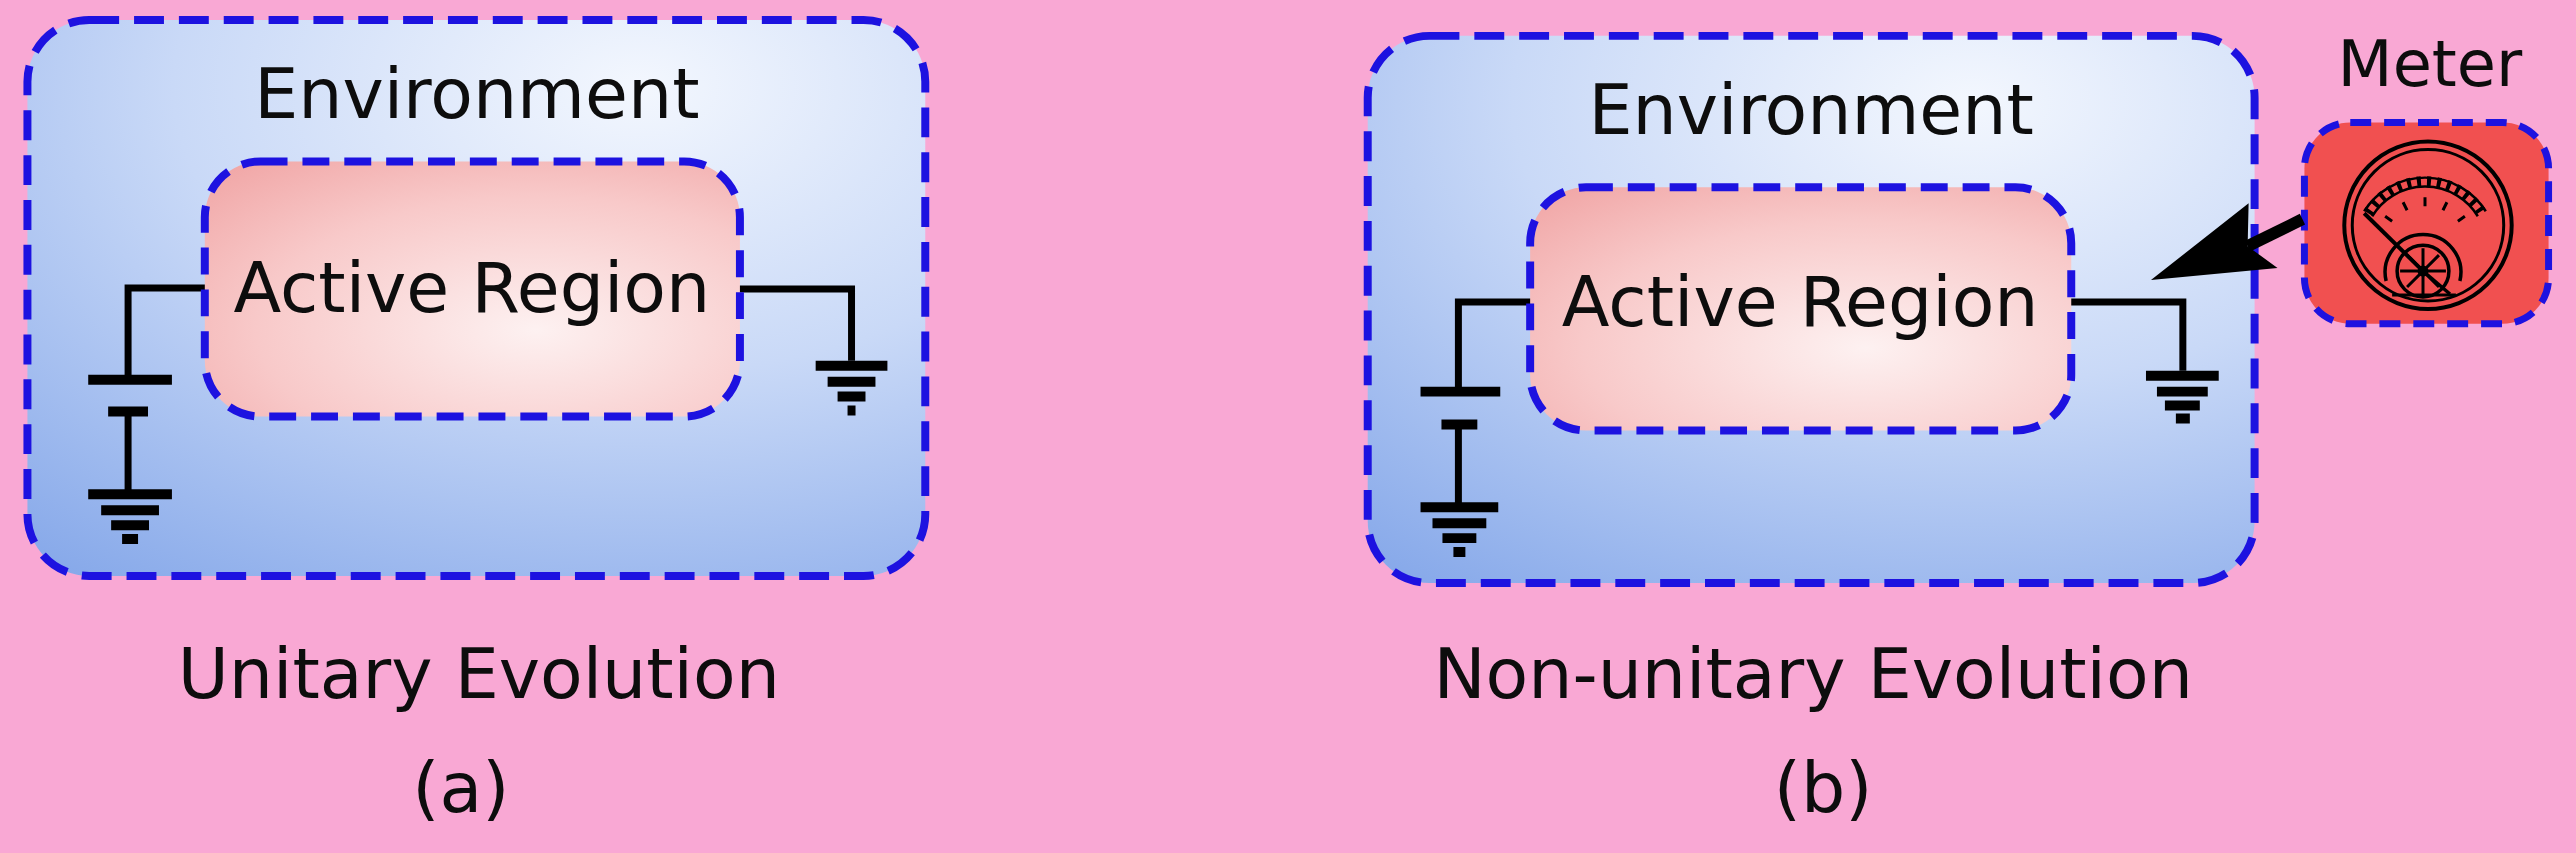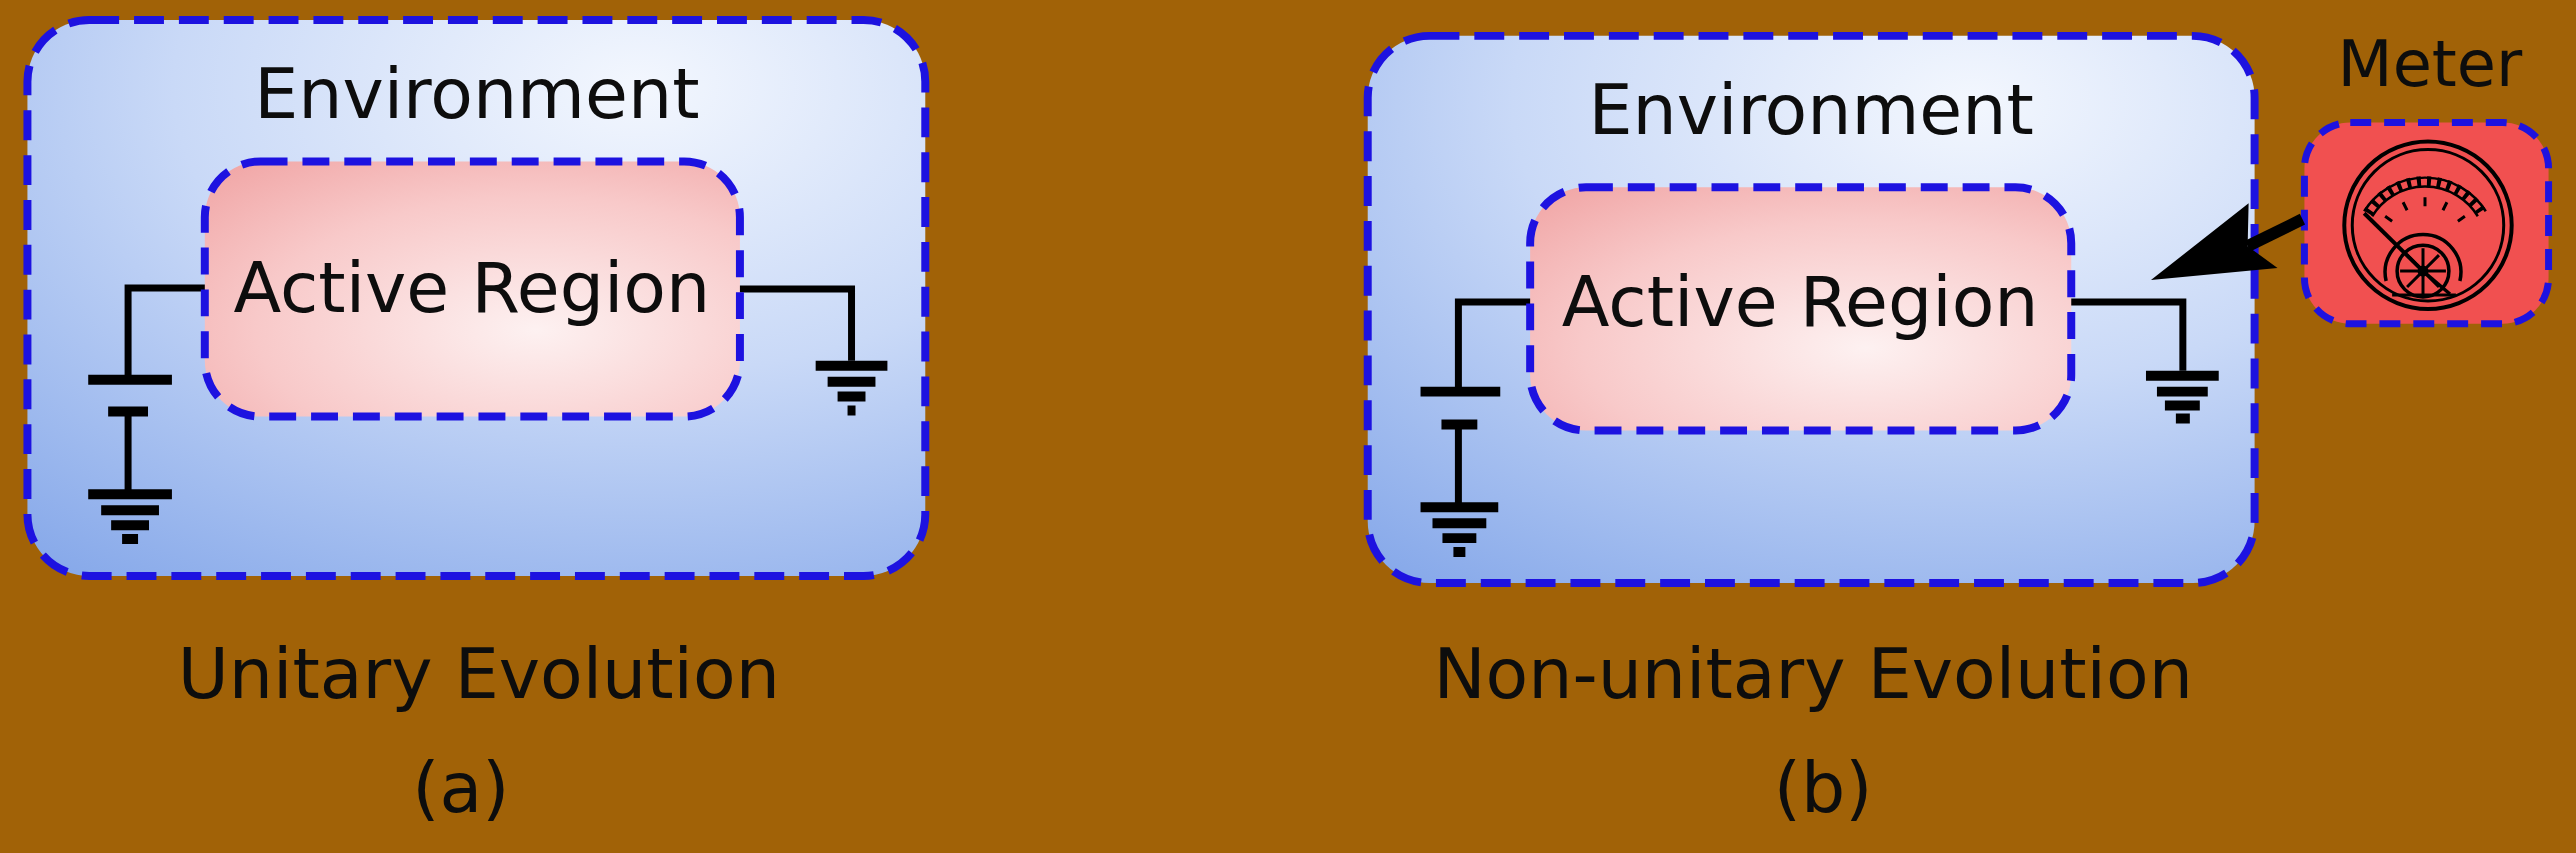--- a/index.html
+++ b/index.html
@@ -8,21 +8,21 @@
     width: 2576px;
     height: 853px;
     background: #ffffff;
     overflow: hidden;
     font-family: "DejaVu Sans", "Liberation Sans", sans-serif;
   }
   #figure-root {
     position: relative;
     width: 2576px;
     height: 853px;
-    background: #a16207;
+    background: #f9a8d4;
   }
   svg { display: block; }
   .env-box   { fill: url(#envGrad); stroke-width: 8; stroke-dasharray: 30 15; }
   .act-box   { fill: url(#actGrad); stroke-width: 8; stroke-dasharray: 27 15; }
   .meter-box { stroke-width: 7; stroke-dasharray: 21 13; }
   .wire      { fill: none; stroke: #000000; stroke-width: 7; }
   .plate     { fill: none; stroke: #000000; stroke-width: 10; }
   .gnd       { fill: none; stroke: #000000; stroke-width: 10; }
   .gauge     { fill: none; stroke: #000000; }
   .lbl {

